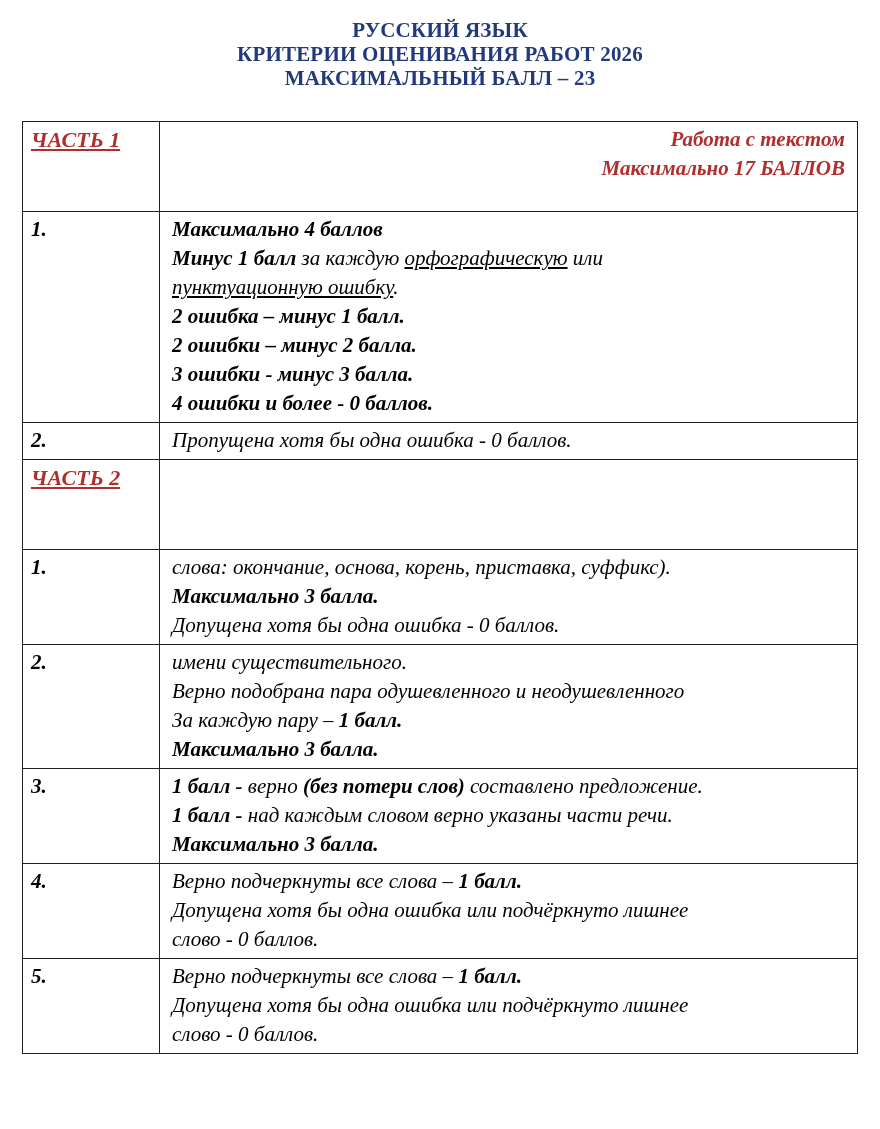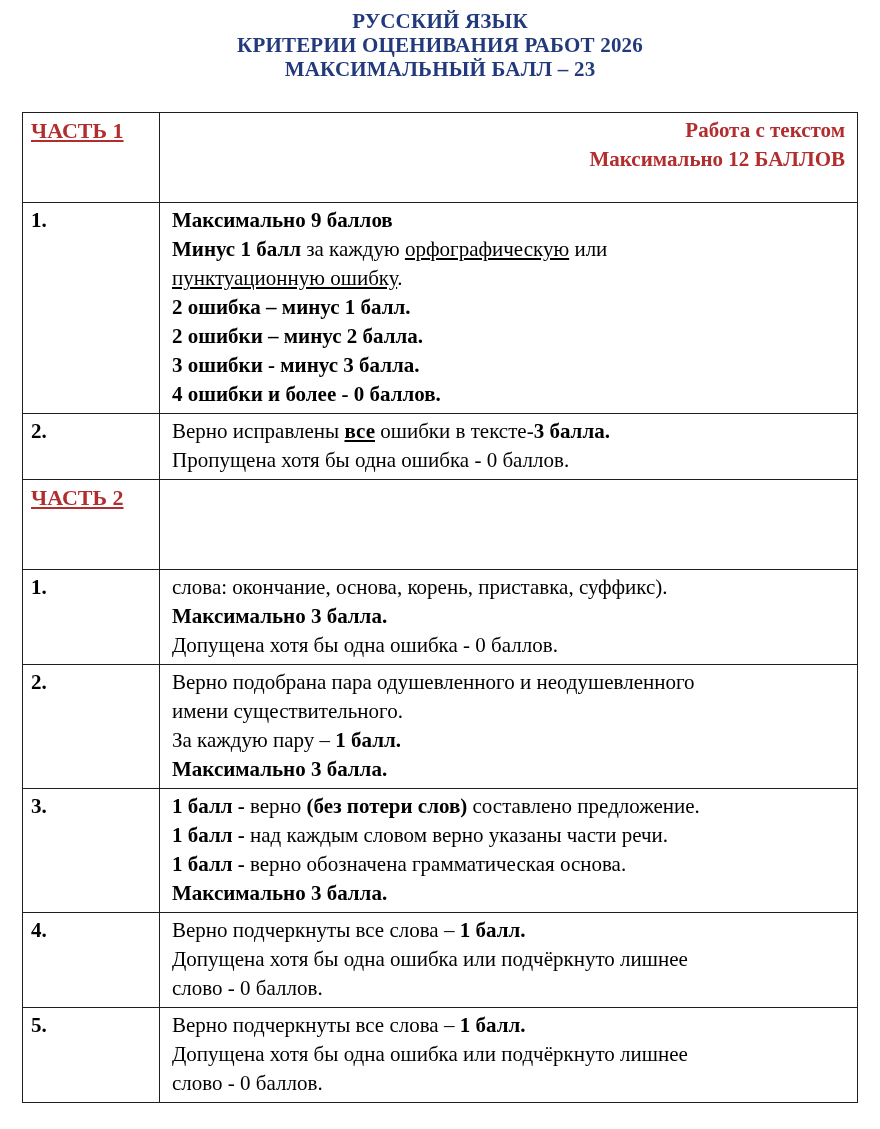--- a/index.html
+++ b/index.html
@@ -5,37 +5,38 @@
   html,body{margin:0;padding:0;}
   body{
     width:880px;height:1129px;
     background:#ffffff;
     font-family:"Liberation Serif","DejaVu Serif",serif;
     color:#000;
     overflow:hidden;
   }
   .doc-header{
     text-align:center;
-    padding-top:9px;
+    padding-top:18px;
     color:var(--title-blue,#223a7c);
   }
   .doc-header .hline{
     font-weight:bold;
     font-size:21px;
     line-height:24px;
     letter-spacing:0.2px;
   }
   .criteria-table{
     margin:31px 22px 0 22px;
     border:1.5px solid #1f1f1f;
   }
   .trow{
     display:flex;
     border-bottom:1.5px solid #1f1f1f;
     box-sizing:border-box;
+    font-style:italic;
   }
   .trow:last-child{border-bottom:none;}
   .cell-num{
     flex:0 0 137px;
     border-right:1.5px solid #1f1f1f;
     padding:3px 6px 2px 8px;
     box-sizing:border-box;
   }
   .cell-body{
     flex:1;
@@ -76,68 +77,66 @@
   <div class="hline">РУССКИЙ ЯЗЫК</div>
   <div class="hline">КРИТЕРИИ ОЦЕНИВАНИЯ РАБОТ 2026</div>
   <div class="hline">МАКСИМАЛЬНЫЙ БАЛЛ – 23</div>
 </div>
 
 <div class="criteria-table" id="criteria-table">
     <div class="trow section">
       <div class="cell-num"><span class="num">ЧАСТЬ 1</span></div>
       <div class="cell-body">
         <div class="line"><span class="">Работа с текстом</span></div>
-        <div class="line"><span class="">Максимально 12 БАЛЛОВ</span></div>
+        <div class="line"><span class="">Максимально 17 БАЛЛОВ</span></div>
       </div>
     </div>
     <div class="trow item">
       <div class="cell-num"><span class="num">1.</span></div>
       <div class="cell-body">
-        <div class="line"><span class="b ">Максимально 9 баллов</span></div>
+        <div class="line"><span class="b ">Максимально 4 баллов</span></div>
         <div class="line"><span class="b ">Минус 1 балл</span><span class=""> за каждую </span><span class="u">орфографическую</span><span class=""> или</span></div>
         <div class="line"><span class="u">пунктуационную ошибку</span><span class="">.</span></div>
         <div class="line"><span class="b ">2 ошибка – минус 1 балл.</span></div>
         <div class="line"><span class="b ">2 ошибки – минус 2 балла.</span></div>
         <div class="line"><span class="b ">3 ошибки - минус 3 балла.</span></div>
         <div class="line"><span class="b ">4 ошибки и более - 0 баллов.</span></div>
       </div>
     </div>
     <div class="trow item">
       <div class="cell-num"><span class="num">2.</span></div>
       <div class="cell-body">
-        <div class="line"><span class="">Верно исправлены </span><span class="b u">все</span><span class=""> ошибки в тексте-</span><span class="b ">3 балла.</span></div>
         <div class="line"><span class="">Пропущена хотя бы одна ошибка - 0 баллов.</span></div>
       </div>
     </div>
     <div class="trow section">
       <div class="cell-num"><span class="num">ЧАСТЬ 2</span></div>
     </div>
     <div class="trow item">
       <div class="cell-num"><span class="num">1.</span></div>
       <div class="cell-body">
         <div class="line"><span class="">слова: окончание, основа, корень, приставка, суффикс).</span></div>
         <div class="line"><span class="b ">Максимально 3 балла.</span></div>
         <div class="line"><span class="">Допущена хотя бы одна ошибка - 0 баллов.</span></div>
       </div>
     </div>
     <div class="trow item">
       <div class="cell-num"><span class="num">2.</span></div>
       <div class="cell-body">
+        <div class="line"><span class="">имени существительного.</span></div>
         <div class="line"><span class="">Верно подобрана пара одушевленного и неодушевленного</span></div>
-        <div class="line"><span class="">имени существительного.</span></div>
         <div class="line"><span class="">За каждую пару – </span><span class="b ">1 балл.</span></div>
         <div class="line"><span class="b ">Максимально 3 балла.</span></div>
       </div>
     </div>
     <div class="trow item">
       <div class="cell-num"><span class="num">3.</span></div>
       <div class="cell-body">
         <div class="line"><span class="b ">1 балл - </span><span class="">верно </span><span class="b ">(без потери слов)</span><span class=""> составлено предложение.</span></div>
         <div class="line"><span class="b ">1 балл - </span><span class=""> над каждым словом верно указаны части речи.</span></div>
-        <div class="line"><span class="b ">1 балл - </span><span class="">верно обозначена грамматическая основа.</span></div>
         <div class="line"><span class="b ">Максимально  3 балла.</span></div>
       </div>
     </div>
     <div class="trow item">
       <div class="cell-num"><span class="num">4.</span></div>
       <div class="cell-body">
         <div class="line"><span class="">Верно подчеркнуты все слова – </span><span class="b ">1 балл.</span></div>
         <div class="line"><span class="">Допущена хотя бы одна ошибка или подчёркнуто лишнее</span></div>
         <div class="line"><span class="">слово - 0 баллов.</span></div>
       </div>

